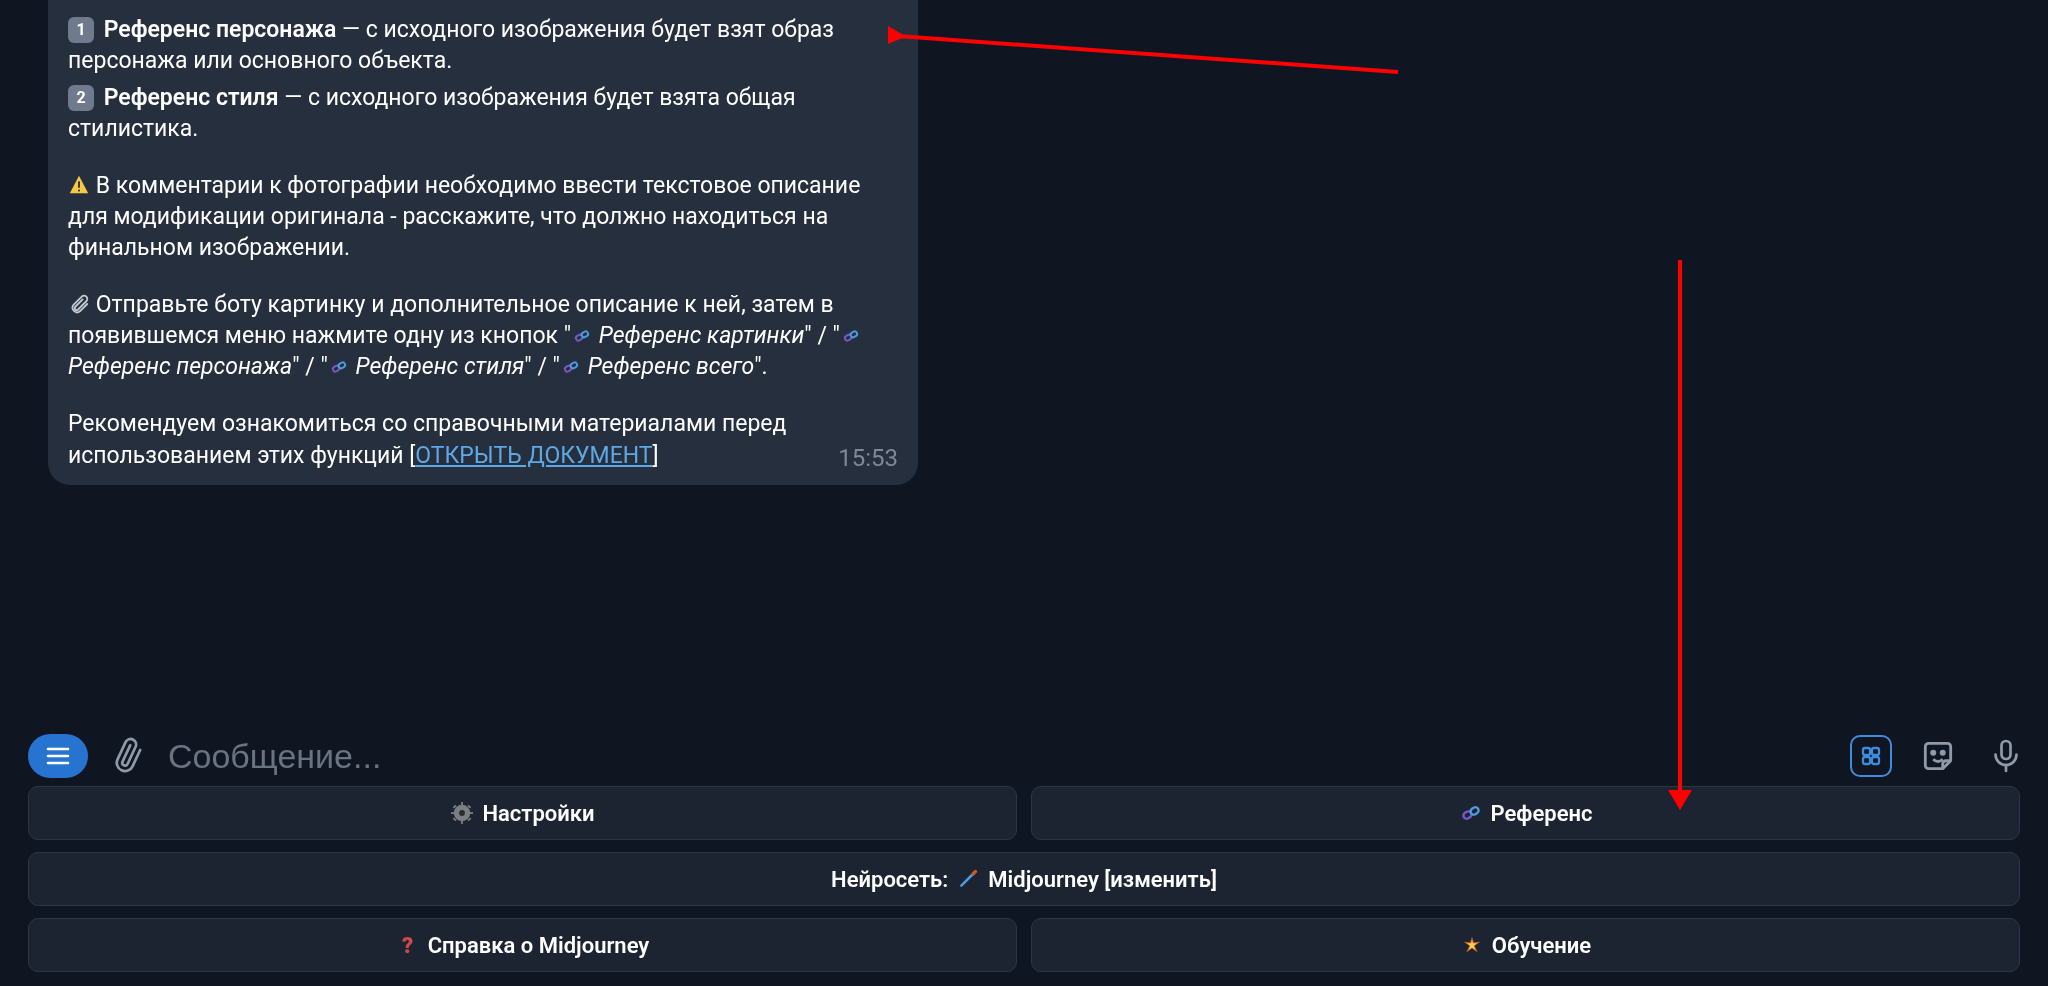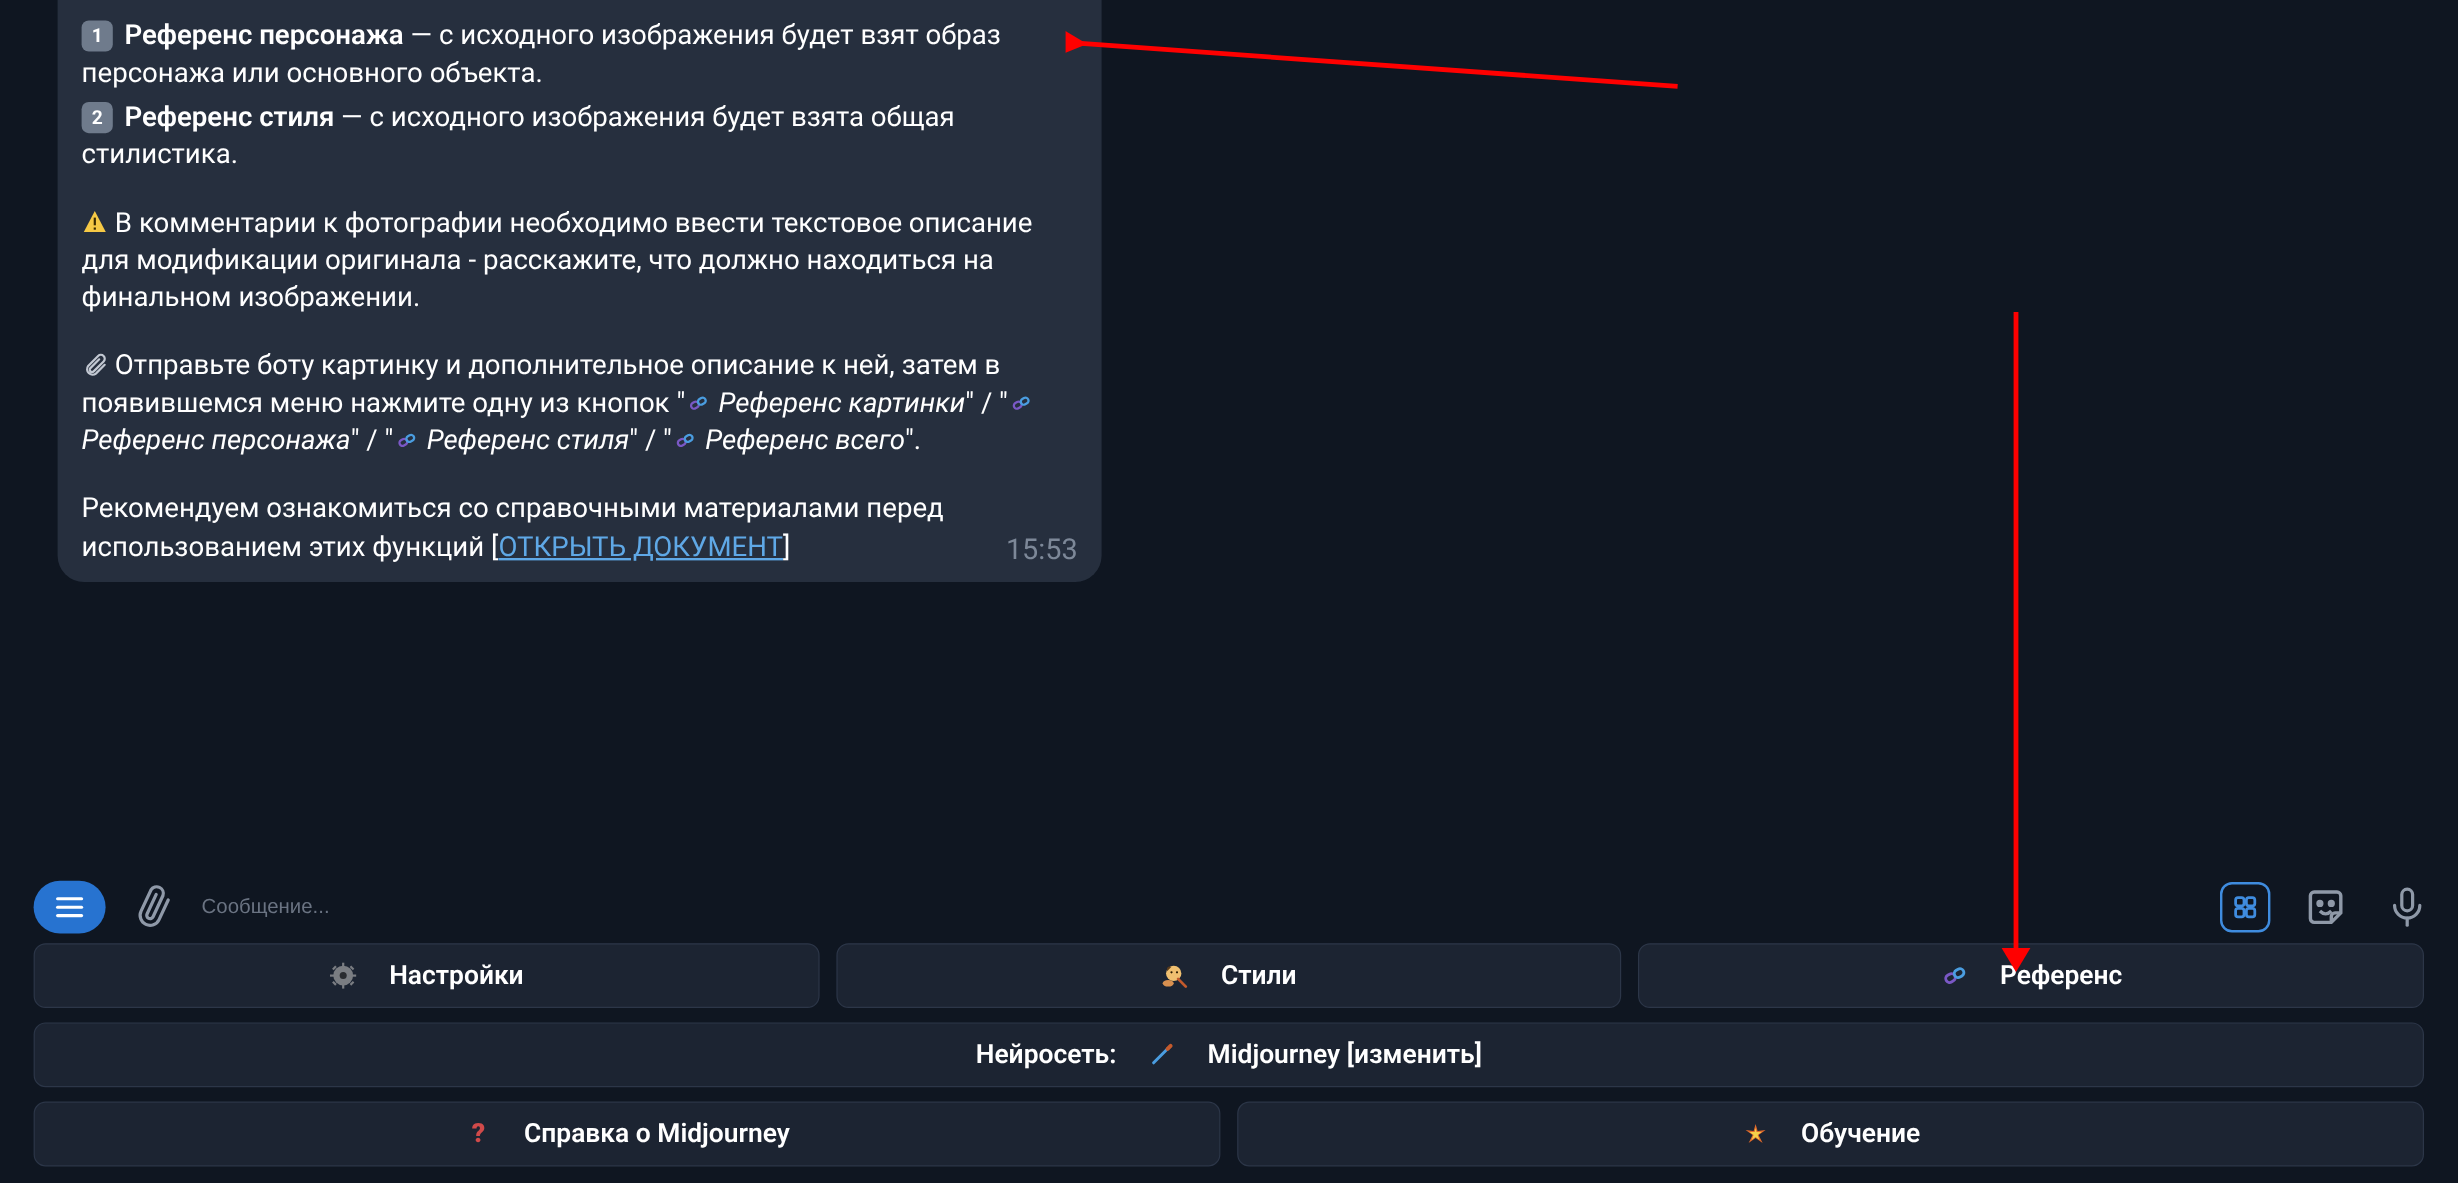--- a/index.html
+++ b/index.html
@@ -107,21 +107,21 @@
     flex-shrink: 0;
     color: #8f99a8;
     transform: rotate(-20deg);
   }
 
   .message-input {
     flex: 1;
     background: transparent;
     border: none;
     outline: none;
-    font-size: 17px;
+    font-size: 34px;
     color: #e6e9ee;
     padding: 8px 0;
   }
   .message-input::placeholder { color: #6a7382; }
 
   .right-icons {
     display: flex;
     align-items: center;
     gap: 24px;
     flex-shrink: 0;
@@ -162,21 +162,21 @@
     background: #1c2432;
     border: 1px solid #2c3648;
     border-radius: 10px;
     display: flex;
     align-items: center;
     justify-content: center;
     font-size: 22px;
     font-weight: 600;
     color: #ffffff;
     cursor: pointer;
-    gap: 26px;
+    gap: 8px;
   }
 
   .emoji-slot { display: inline-flex; width: 24px; height: 24px; align-items: center; justify-content: center; }
   .emoji-slot.inline { width: 22px; height: 22px; vertical-align: -3px; }
 
   
   .arrow-svg {
     position: absolute;
     pointer-events: none;
   }
@@ -316,33 +316,20 @@
               <rect x="3" y="17" width="2" height="4" transform="rotate(-45 4 19)"></rect>
               <rect x="19" y="3" width="2" height="4" transform="rotate(-45 20 5)"></rect>
             </g>
           </svg>
       </span>
       <span>Настройки</span>
     </div>
     <div class="kb-btn">
       <span class="emoji-slot">
         <svg viewBox="0 0 24 24" width="22" height="22">
-            <circle cx="11" cy="10" r="7" fill="#f0c070"></circle>
-            <path d="M5 8 Q4 3 9 4" fill="#5a3a1a"></path>
-            <circle cx="9" cy="9" r="1" fill="#2a1a00"></circle>
-            <circle cx="14" cy="9" r="1" fill="#2a1a00"></circle>
-            <path d="M15 15 L22 22" stroke="#c45a2c" stroke-width="2.5" stroke-linecap="round"></path>
-            <ellipse cx="6" cy="19" rx="5" ry="3" fill="#d89050"></ellipse>
-          </svg>
-      </span>
-      <span>Стили</span>
-    </div>
-    <div class="kb-btn">
-      <span class="emoji-slot">
-        <svg viewBox="0 0 24 24" width="22" height="22">
             <g transform="rotate(-30 12 12)">
               <rect x="3" y="8.5" width="9" height="7" rx="3.5" fill="none" stroke="#7a58c5" stroke-width="2.6"></rect>
               <rect x="12" y="8.5" width="9" height="7" rx="3.5" fill="none" stroke="#4a9de0" stroke-width="2.6"></rect>
             </g>
           </svg>
       </span>
       <span>Референс</span>
     </div>
   </div>
   <div class="kb-row">

